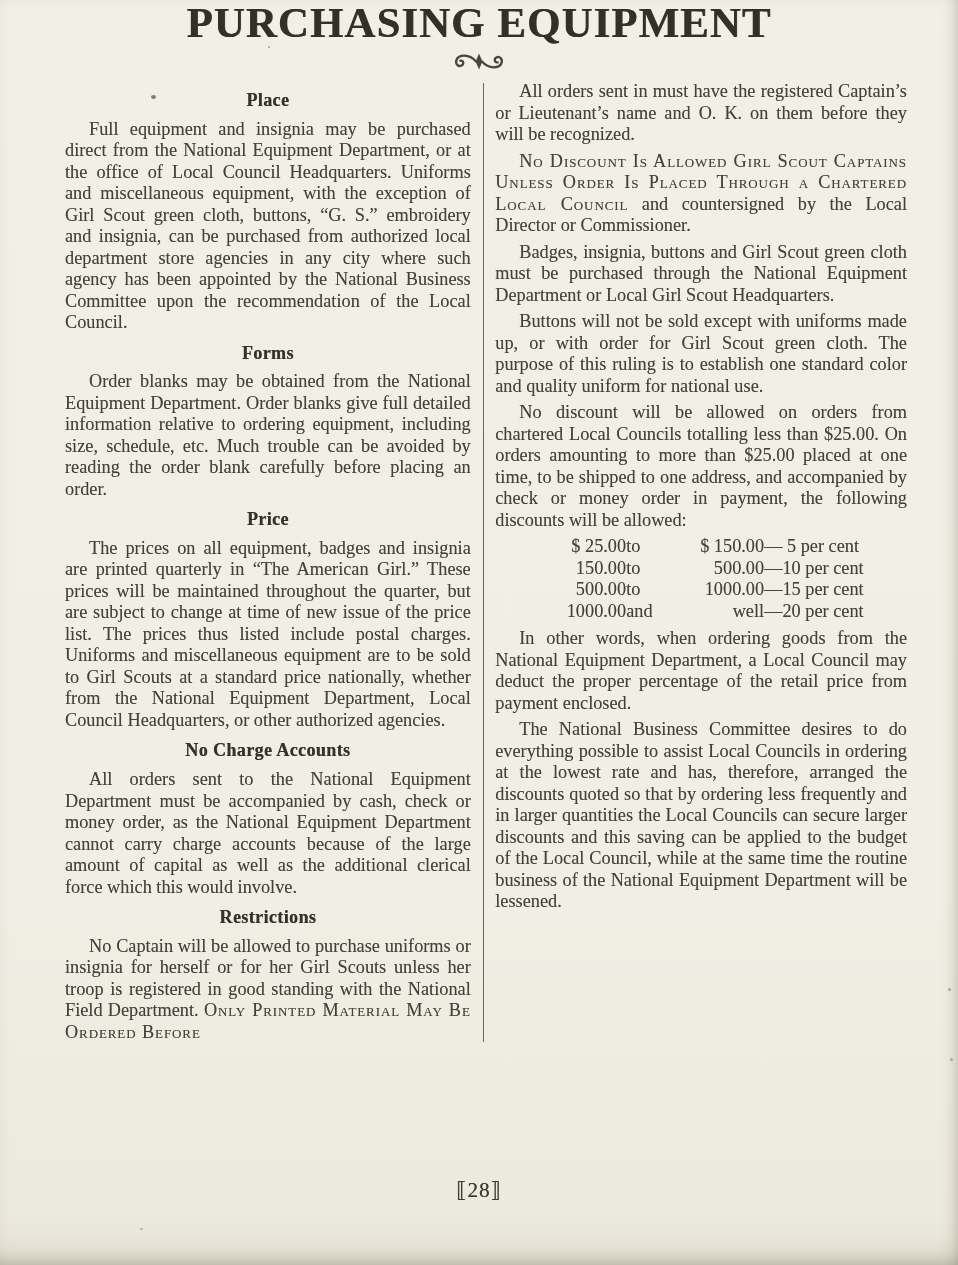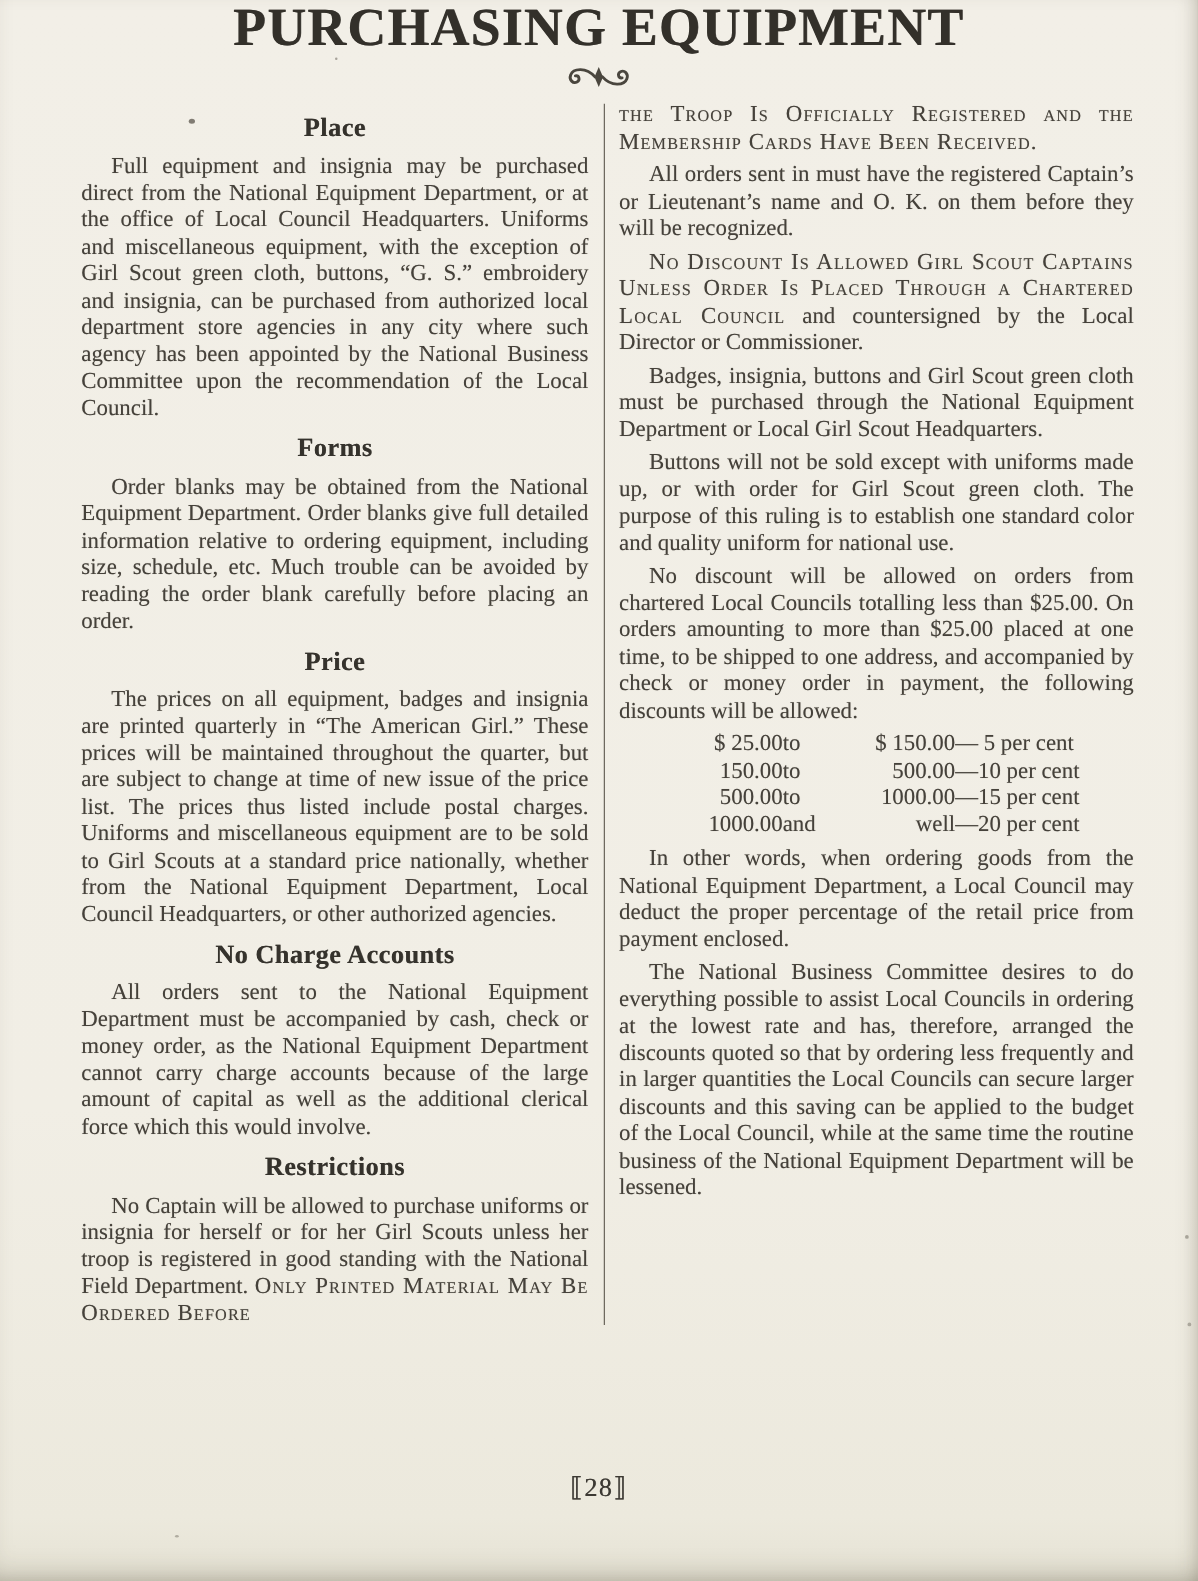--- a/index.html
+++ b/index.html
@@ -21,21 +21,21 @@
   .ornament svg{display:inline-block;}
   .columns{
     display:flex;align-items:stretch;
     padding:4px 51px 0 65px;
   }
   .col{font-size:18.3px;line-height:21.5px;text-align:justify;}
   .col-left{width:406px;}
   .col-right{width:412px;}
   .divider{width:1.5px;background:#6e695f;margin:2px 11px 6px 12px;}
   .sec-heading{
-    text-align:center;font-weight:bold;font-size:21px;line-height:1.2;
+    text-align:center;font-weight:bold;font-size:18px;line-height:1.2;
     margin:9px 0 7px 0;color:#35322c;letter-spacing:0.4px;
     text-shadow:0.3px 0 0 rgba(53,50,44,.7);
   }
   .para{margin:0 0 5px 0;text-indent:24px;text-shadow:0 0 .6px rgba(69,65,58,.4);}
   .para.noindent{text-indent:0;}
   .smallcaps{font-variant:small-caps;letter-spacing:0.9px;}
   .disc-table{width:342px;margin:3px auto 6px auto;text-shadow:0 0 .6px rgba(69,65,58,.4);}
   .disc-row{display:grid;grid-template-columns:96px 38px 100px 1fr;line-height:21.5px;}
   .disc-from{text-align:right;}
   .disc-conn{text-align:left;}
@@ -72,21 +72,20 @@
         <p class="para"><span class="text-run">Order blanks may be obtained from the National Equipment Department. Order blanks give full detailed information relative to ordering equipment, including size, schedule, etc. Much trouble can be avoided by reading the order blank carefully before placing an order.</span></p>
         <div class="sec-heading">Price</div>
         <p class="para"><span class="text-run">The prices on all equipment, badges and insignia are printed quarterly in “The American Girl.” These prices will be maintained throughout the quarter, but are subject to change at time of new issue of the price list.  The prices thus listed include postal charges. Uniforms and miscellaneous equipment are to be sold to Girl Scouts at a standard price nationally, whether from the National Equipment Department, Local Council Headquarters, or other authorized agencies.</span></p>
         <div class="sec-heading">No Charge Accounts</div>
         <p class="para"><span class="text-run">All orders sent to the National Equipment Department must be accompanied by cash, check or money order, as the National Equipment Department cannot carry charge accounts because of the large amount of capital as well as the additional clerical force which this would involve.</span></p>
         <div class="sec-heading">Restrictions</div>
         <p class="para"><span class="text-run">No Captain will be allowed to purchase uniforms or insignia for herself or for her Girl Scouts unless her troop is registered in good standing with the National Field Department. </span><span class="smallcaps">Only Printed Material May Be Ordered Before</span></p>
       </section>
     <div class="divider"></div>
     <section class="col col-right" id="col-right">
-        <p class="para noindent"><span class="smallcaps">the Troop Is Officially Registered and the Membership Cards Have Been Received.</span></p>
         <p class="para"><span class="text-run">All orders sent in must have the registered Captain’s or Lieutenant’s name and O. K. on them before they will be recognized.</span></p>
         <p class="para"><span class="smallcaps">No Discount Is Allowed Girl Scout Captains Unless Order Is Placed Through a Chartered Local Council</span><span class="text-run"> and countersigned by the Local Director or Commissioner.</span></p>
         <p class="para"><span class="text-run">Badges, insignia, buttons and Girl Scout green cloth must be purchased through the National Equipment Department or Local Girl Scout Headquarters.</span></p>
         <p class="para"><span class="text-run">Buttons will not be sold except with uniforms made up, or with order for Girl Scout green cloth. The purpose of this ruling is to establish one standard color and quality uniform for national use.</span></p>
         <p class="para"><span class="text-run">No discount will be allowed on orders from chartered Local Councils totalling less than $25.00. On orders amounting to more than $25.00 placed at one time, to be shipped to one address, and accompanied by check or money order in payment, the following discounts will be allowed:</span></p>
         <div class="disc-table">
           <div class="disc-row">
             <span class="disc-from">$   25.00</span>
             <span class="disc-conn">to</span>
             <span class="disc-to">$ 150.00</span>

